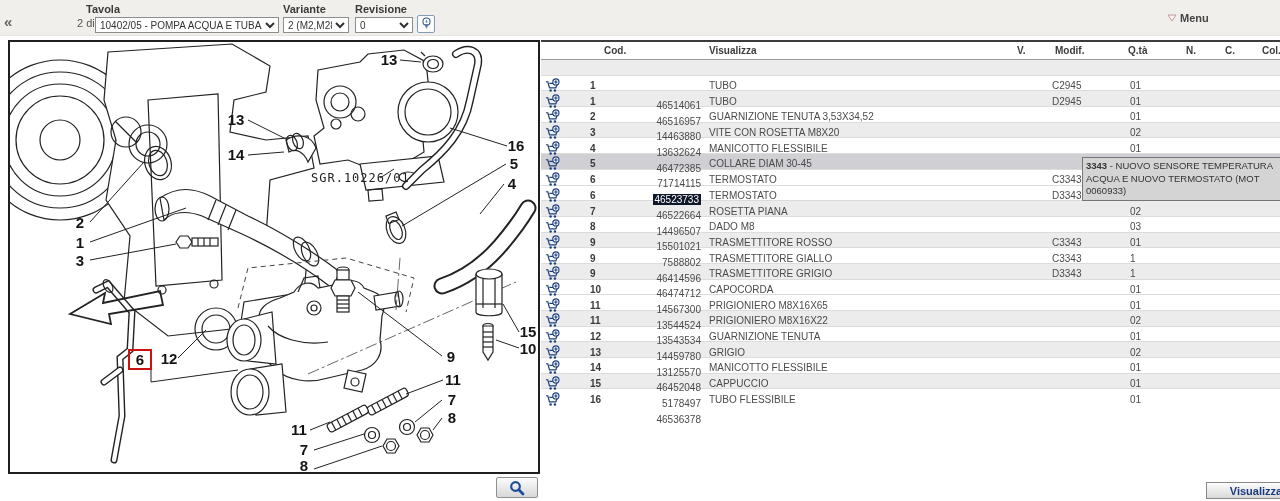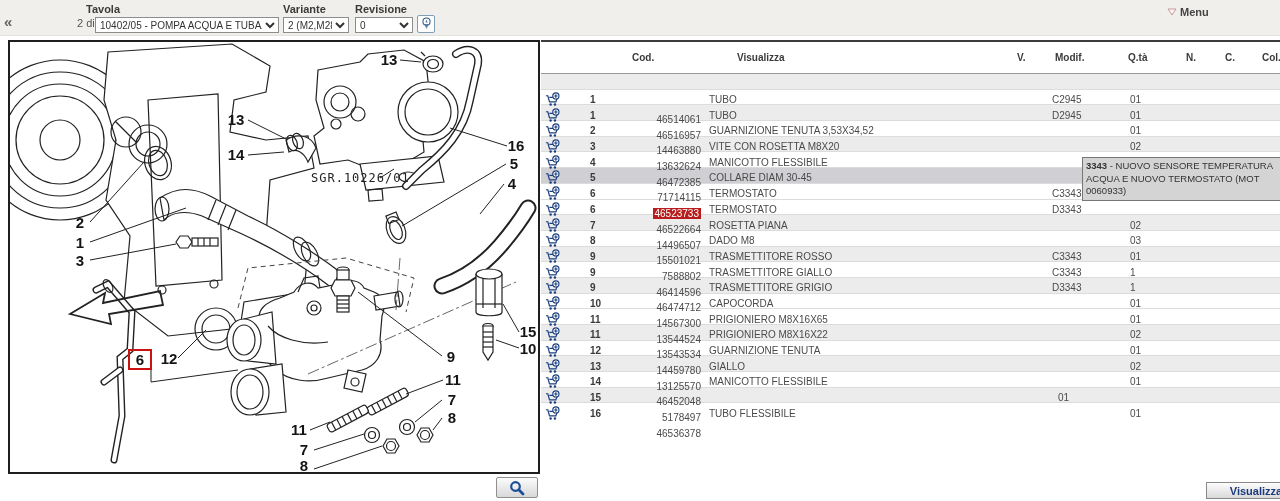--- a/index.html
+++ b/index.html
@@ -14,21 +14,21 @@
   .nav-prev { position:absolute; left:4px; top:13px; font-size:15px; font-weight:bold; color:#666; cursor:pointer; }
   .page-ind { position:absolute; left:33px; top:17px; font-size:11px; color:#555;margin-left:44px; }
   .fld-label { position:absolute; top:3px; font-size:11px; font-weight:bold; color:#3a3a3a; }
   .fld-select { position:absolute; top:17px; height:16px; font-size:10px; color:#333;
     border:1px solid #8d8d8d; background:#fff; font-family:"Liberation Sans",sans-serif; }
   .lbl-tavola { left:86px; } .sel-tavola { left:95px; width:184px; }
   .lbl-variante { left:283px; } .sel-variante { left:283px; width:66px; }
   .lbl-revisione { left:355px; } .sel-revisione { left:355px; width:58px; }
   .bulb-btn { position:absolute; left:417px; top:15px; width:18px; height:18px;
     background:#fdfdfe; border:1px solid #7f9db9; border-radius:2px; padding:0; cursor:pointer; }
-  .menu { position:absolute; left:1167px; top:5px; height:14px; cursor:pointer;
+  .menu { position:absolute; left:1167px; top:11px; height:14px; cursor:pointer;
     display:flex; align-items:center; gap:3px; }
   .menu-lbl { font-size:11px; font-weight:bold; color:#444; }
   
   .diagram-panel { position:absolute; left:8px; top:40px; width:532px; height:434px;
     border:2px solid #1f1f1f; background:#fff; }
   .zoom-btn { position:absolute; left:496px; top:477px; width:42px; height:21px;
     background:linear-gradient(#fcfcfc,#d8d8d8); border:1px solid #909090; border-radius:2px;
     cursor:pointer; display:flex; align-items:center; justify-content:center; padding:0; }
   
   .ln  { stroke:#222; stroke-width:1.2; fill:none; }
@@ -44,34 +44,34 @@
   .ddot { stroke:#555; stroke-width:0.9; fill:none; stroke-dasharray:12 3 3 3; }
   .co  { font:600 15px "Liberation Sans",sans-serif; fill:#141414; text-anchor:middle; }
   .sgr { font:12px "DejaVu Sans Mono",monospace; fill:#222; letter-spacing:1px; }
   .hlbox { stroke:#cc1111; stroke-width:2; fill:none; }
   .leader { stroke:#222; stroke-width:1; fill:none; }
   
   .ptable { position:absolute; left:541px; top:40px; width:739px; font-size:10px; }
   .thead, .trow { display:grid;
     grid-template-columns:34px 64px 64px 1fr 38px 72px 56px 40px 38px 26px;
     align-items:center; }
-  .thead { height:34px; font-weight:bold; color:#3b3b3b;
-    border-top:2px solid #3c3c3c; border-bottom:1px solid #9a9a9a;padding-left:28px; }
+  .thead { height:20px; font-weight:bold; color:#3b3b3b;
+    border-top:2px solid #3c3c3c; border-bottom:1px solid #9a9a9a; }
   .trow  { height:15.7px; border-bottom:1px solid #dcdcdc; background:#fff; cursor:pointer; }
   .trow.shaded { background:#ececec; }
   .trow.selected { background:#cfcfd4; }
   .h-cod { padding-left:29px; } .h-desc { padding-left:6px; }
   .h-v { padding-left:7px; } .h-modif { padding-left:7px; } .h-qta { padding-left:8px; }
   .h-n { padding-left:10px; } .h-c { padding-left:9px; } .h-col { padding-left:8px; }
   .c-icon { padding-left:4px; display:flex; align-items:center; }
   .c-ref  { padding-left:15px; font-weight:bold; color:#3b3b3b; }
   .c-part { text-align:right; padding-right:2px;margin-top:40px; }
   .c-desc { padding-left:6px; white-space:nowrap; overflow:hidden; }
   .c-modif{ padding-left:4px; } .c-qta { padding-left:10px; }
-  .pn.hl { background:#b91c1c; color:#fff; padding:0 2px; }
+  .pn.hl { background:#0f172a; color:#fff; padding:0 2px; }
   
   .tooltip { position:absolute; left:1082px; top:157px; width:208px;
     background:#d4d4d4; border:1px solid #767676; padding:2px 3px;
     font-size:9.5px; line-height:12.5px; color:#333; z-index:5; }
   
   .visualizza-btn { position:absolute; left:1206px; top:482px; width:100px; height:17px;
     background:linear-gradient(#fdfdfd,#d9d9d9); border:1px solid #888;
     font:bold 11px "Liberation Sans",sans-serif; color:#1a3a7c; cursor:pointer;
     text-align:center; line-height:14px; }
   .cart { width:15px; height:15px; }
@@ -674,21 +674,21 @@
       <svg class="cart" viewBox="0 0 16 16">
         <path d="M1,4 h2 l1.8,6.5 h6.8 l1.5,-4.8 H4.6" fill="none" stroke="#1b3f7f" stroke-width="1.3"></path>
         <circle cx="6" cy="13.4" r="1.3" fill="#1b3f7f"></circle>
         <circle cx="10.6" cy="13.4" r="1.3" fill="#1b3f7f"></circle>
         <circle cx="11.6" cy="4.2" r="3.3" fill="#fff" stroke="#1b3f7f" stroke-width="1.2"></circle>
         <path d="M11.6,2.4 v3.6 M9.8,4.2 h3.6" stroke="#1b3f7f" stroke-width="1.2" fill="none"></path>
       </svg>
     </span>
     <span class="c-ref">13</span>
     <span class="c-part"><span class="pn">13125570</span></span>
-    <span class="c-desc">GIALLO</span>
+    <span class="c-desc">GRIGIO</span>
     <span class="c-v"></span>
     <span class="c-modif"></span>
     <span class="c-qta">02</span>
     <span class="c-n"></span>
     <span class="c-c"></span>
     <span class="c-col"></span>
   </div>
       <div class="trow shaded">
     <span class="c-icon">
       <svg class="cart" viewBox="0 0 16 16">
@@ -714,20 +714,21 @@
       <svg class="cart" viewBox="0 0 16 16">
         <path d="M1,4 h2 l1.8,6.5 h6.8 l1.5,-4.8 H4.6" fill="none" stroke="#1b3f7f" stroke-width="1.3"></path>
         <circle cx="6" cy="13.4" r="1.3" fill="#1b3f7f"></circle>
         <circle cx="10.6" cy="13.4" r="1.3" fill="#1b3f7f"></circle>
         <circle cx="11.6" cy="4.2" r="3.3" fill="#fff" stroke="#1b3f7f" stroke-width="1.2"></circle>
         <path d="M11.6,2.4 v3.6 M9.8,4.2 h3.6" stroke="#1b3f7f" stroke-width="1.2" fill="none"></path>
       </svg>
     </span>
     <span class="c-ref">15</span>
     <span class="c-part"><span class="pn">5178497</span></span>
+    <span class="c-desc">CAPPUCCIO</span>
     <span class="c-v"></span>
     <span class="c-modif"></span>
     <span class="c-qta">01</span>
     <span class="c-n"></span>
     <span class="c-c"></span>
     <span class="c-col"></span>
   </div>
       <div class="trow shaded">
     <span class="c-icon">
       <svg class="cart" viewBox="0 0 16 16">

